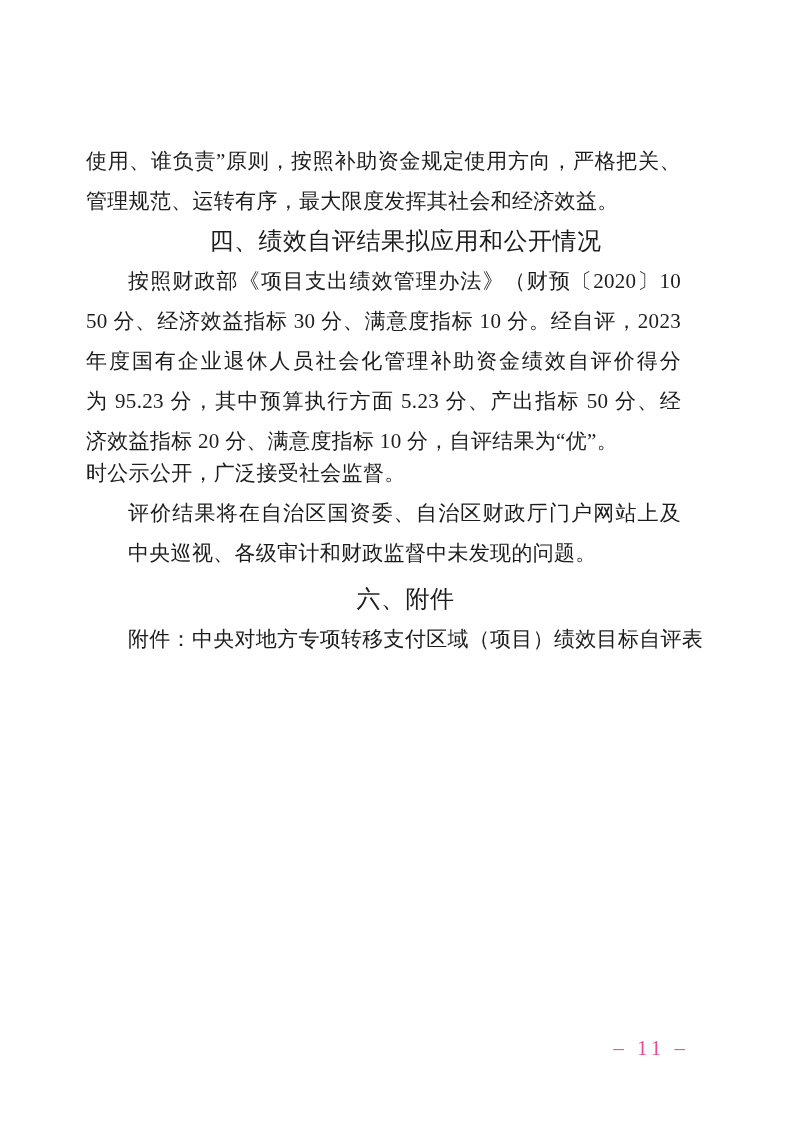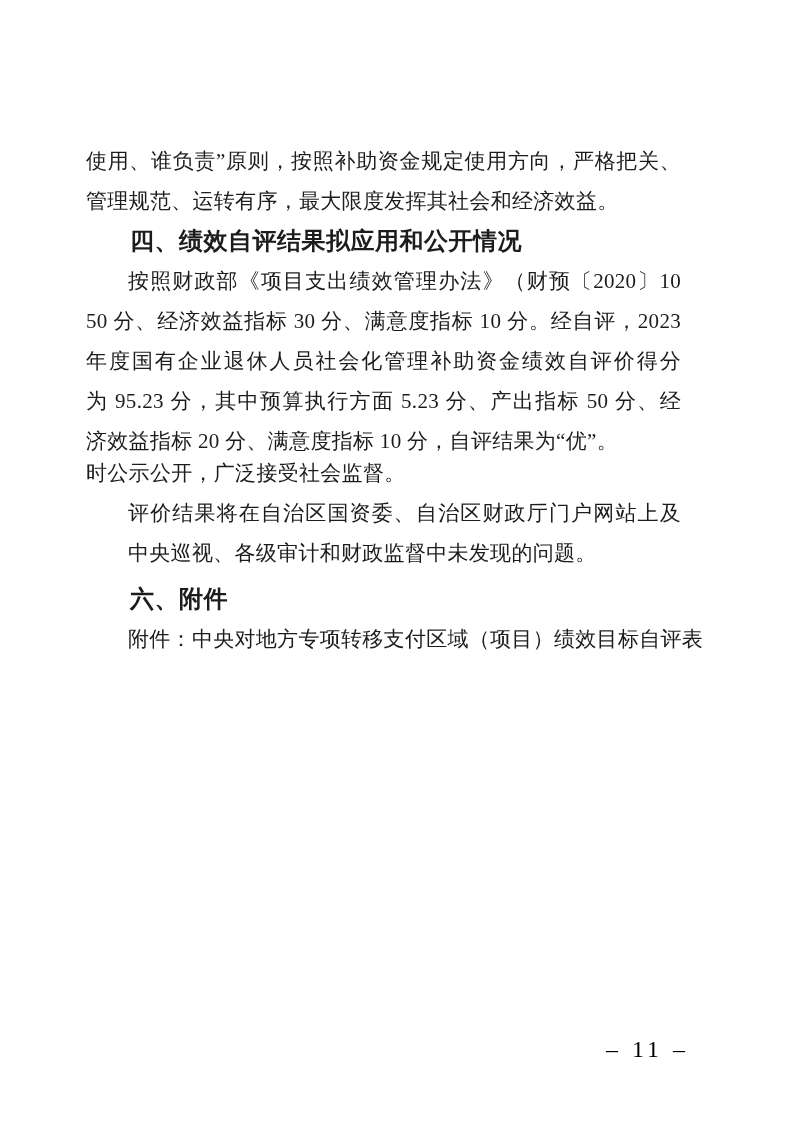--- a/index.html
+++ b/index.html
@@ -34,37 +34,38 @@
     text-align: right;
     text-align-last: left;
     font-family: Liberation Serif, serif;
   }
   .line.indent {
     text-indent: 42px;
   }
   .heading {
     font-family: "Liberation Sans", "DejaVu Sans", sans-serif;
     font-size: 24px;
-    font-weight: bold;
+    font-weight: normal;
     line-height: 40px;
     text-indent: 44px;
     white-space: nowrap;
     letter-spacing: 0.5px;
+    text-align: center;
   }
   .p-eval   { margin-top: -8px; }
   .h-five   { margin-top: -4px; }
   .h-six    { margin-top: 6px; }
   .page-number {
     position: absolute;
     top: 1036px;
     right: 104px;
     font-family: "Liberation Serif", "DejaVu Serif", serif;
-    font-size: 24px;
+    font-size: 21px;
     letter-spacing: 4px;
-    color: #000000;
+    color: #ec4899;
   }
 </style>
 </head>
 <body>
 
 <div class="page">
   <div class="content">
 
     <div>
       <div class="line">使用、谁负责”原则，按照补助资金规定使用方向，严格把关、</div>

